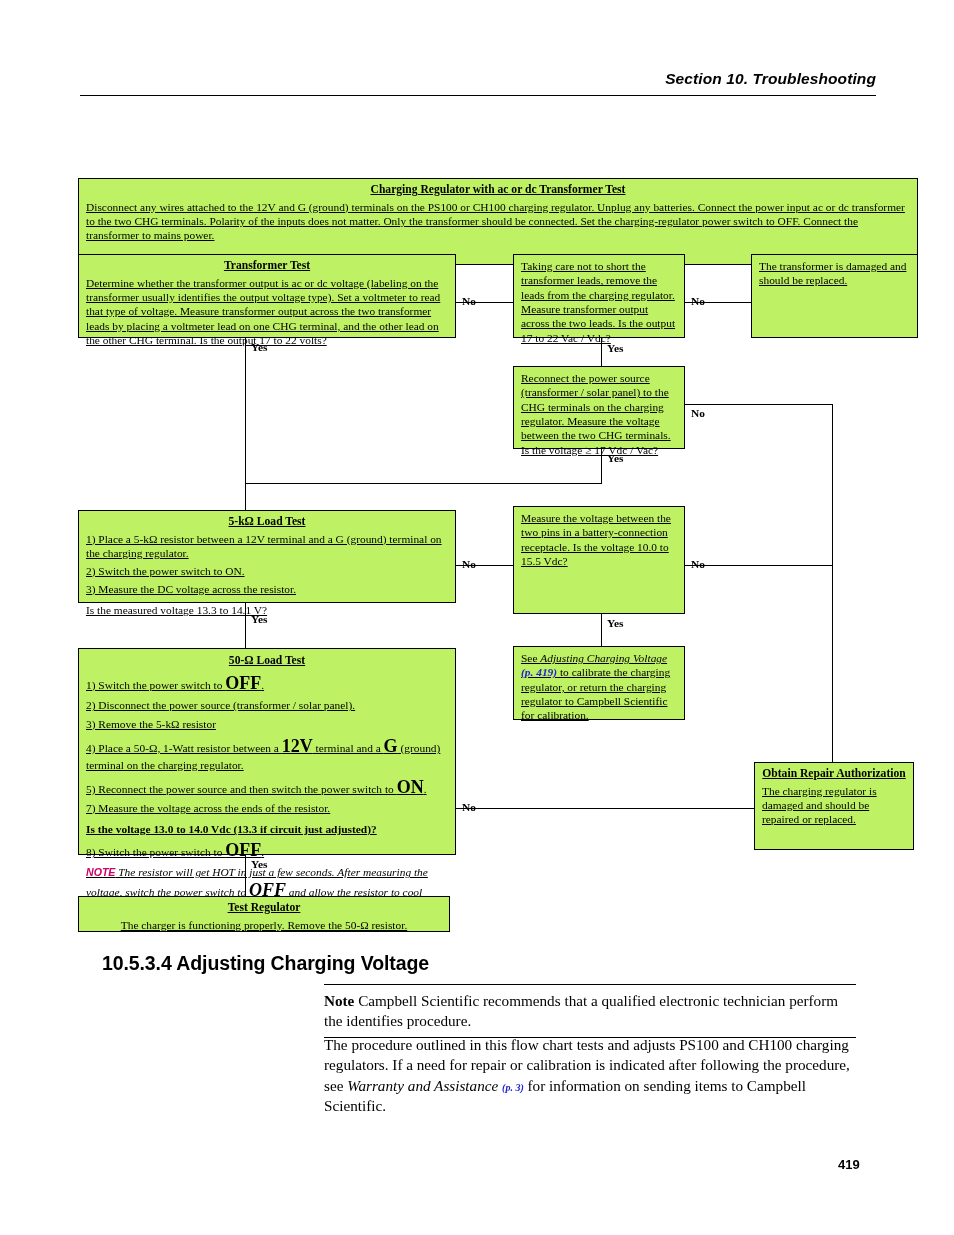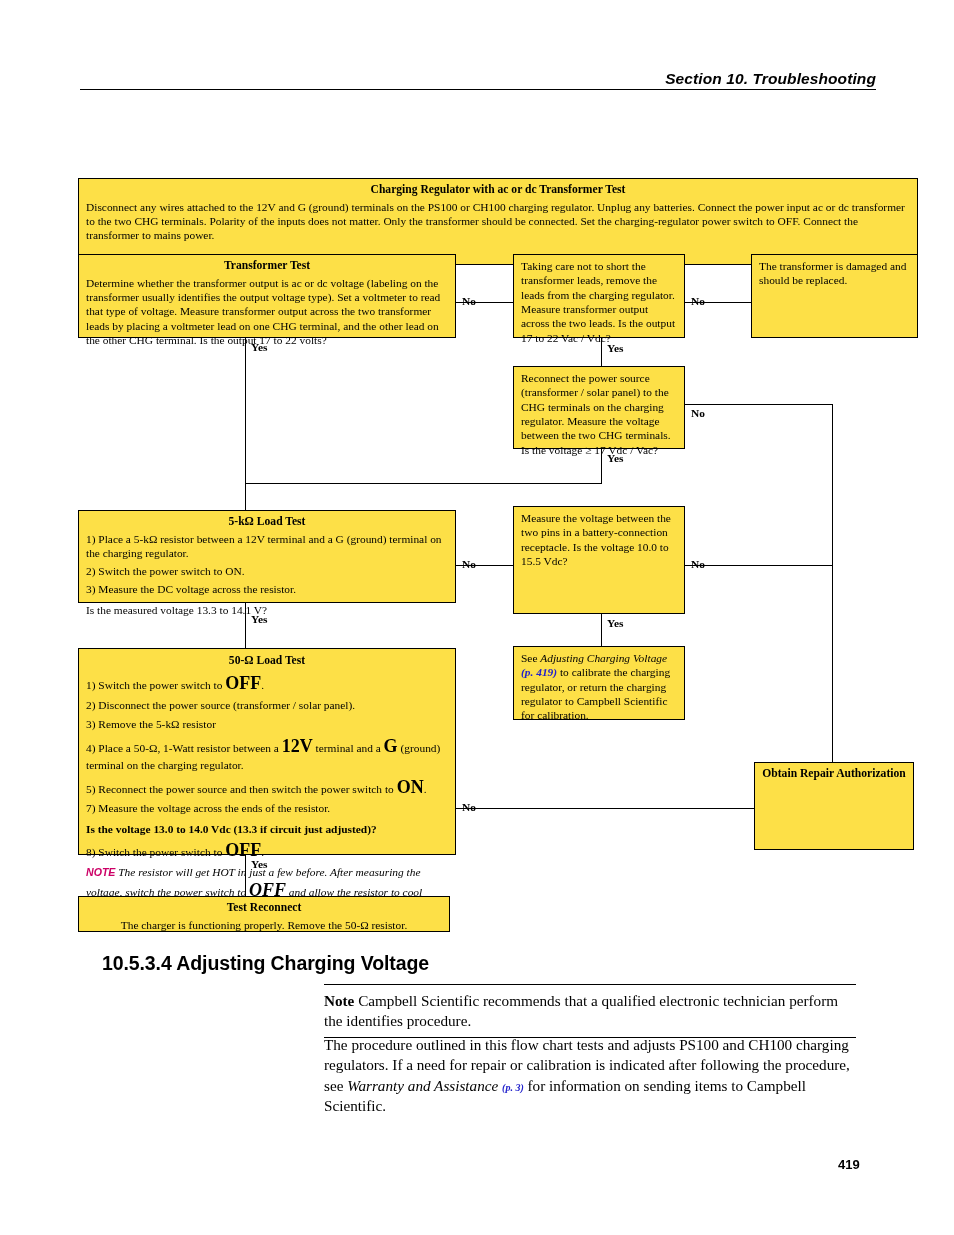--- a/index.html
+++ b/index.html
@@ -16,21 +16,21 @@
     overflow: hidden;
   }
 
   
   #page-header {
     position: absolute;
     left: 80px;
     top: 70px;
     width: 796px;
     border-bottom: 1.6px solid #000;
-    padding-bottom: 1px;
+    padding-bottom: 7px;
     text-align: right;
   }
   #page-header .hdr-text {
     font-family: "Liberation Sans", sans-serif;
     font-style: italic;
     font-weight: bold;
     font-size: 15.5px;
     letter-spacing: .1px;
   }
 
@@ -38,26 +38,27 @@
   #flowchart {
     position: absolute;
     left: 0;
     top: 0;
     width: 954px;
     height: 945px;
   }
   .fbox {
     position: absolute;
     border: 1.2px solid #000;
-    background: #fde047;
+    background: #bef264;
     box-sizing: border-box;
     font-size: 11.4px;
     line-height: 1.26;
     padding: 4px 7px 21px 7px;
     z-index: 3;
+    text-decoration: underline;
   }
   .fbox .t {
     text-align: center;
     font-weight: bold;
     margin-bottom: 2px;
     font-size: 11.6px;
   }
   .fbox p {
     margin: 0 0 0 0;
   }
@@ -219,29 +220,30 @@
   <div class="fbox tight" style="left:78px; top:648px; width:378px; height:207px; padding-top:5px;">
     <div class="t">50-Ω Load Test</div>
     <p style="margin-top:3px;"><span>1) Switch the power switch to </span><span class="big">OFF</span><span>.</span></p>
     <p style="margin-top:4px;">2) Disconnect the power source (transformer / solar panel).</p>
     <p style="margin-top:4px;">3) Remove the 5-kΩ resistor</p>
     <p style="margin-top:4px;"><span>4) Place a 50-Ω, 1-Watt resistor between a </span><span class="big">12V</span><span> terminal and a </span><span class="big">G</span><span> (ground) terminal on the charging regulator.</span></p>
     <p style="margin-top:4px;"><span>5) Reconnect the power source and then switch the power switch to </span><span class="big">ON</span><span>.</span></p>
     <p style="margin-top:2px;">7) Measure the voltage across the ends of the resistor.</p>
     <p class="b" style="margin-top:7px;">Is the voltage 13.0 to 14.0 Vdc (13.3 if circuit just adjusted)?</p>
     <p style="margin-top:3px;"><span>8) Switch the power switch to </span><span class="big">OFF</span><span>.</span></p>
-    <p class="i" style="margin-top:3px;"><span class="note-kw">NOTE</span><span> The resistor will get HOT in just a few before.  After measuring the voltage, switch the power switch to </span><span class="big">OFF</span><span> and allow the resistor to cool before removing it.</span></p>
+    <p class="i" style="margin-top:3px;"><span class="note-kw">NOTE</span><span> The resistor will get HOT in just a few seconds.  After measuring the voltage, switch the power switch to </span><span class="big">OFF</span><span> and allow the resistor to cool before removing it.</span></p>
   </div>
 
   <div class="fbox" style="left:754px; top:762px; width:160px; height:88px;">
     <div class="t">Obtain Repair Authorization</div>
+    <p>The charging regulator is damaged and should be repaired or replaced.</p>
   </div>
 
   <div class="fbox" style="left:78px; top:896px; width:372px; height:36px;">
-    <div class="t">Test Reconnect</div>
+    <div class="t">Test Regulator</div>
     <p style="text-align:center;">The charger is functioning properly.  Remove the 50-Ω resistor.</p>
   </div>
 </div>
 
 <div id="section-heading">10.5.3.4 Adjusting Charging Voltage</div>
 
 <div id="note-block">
   <span class="b">Note</span><span>  Campbell Scientific recommends that a qualified electronic technician perform the identifies procedure.</span>
 </div>
 

